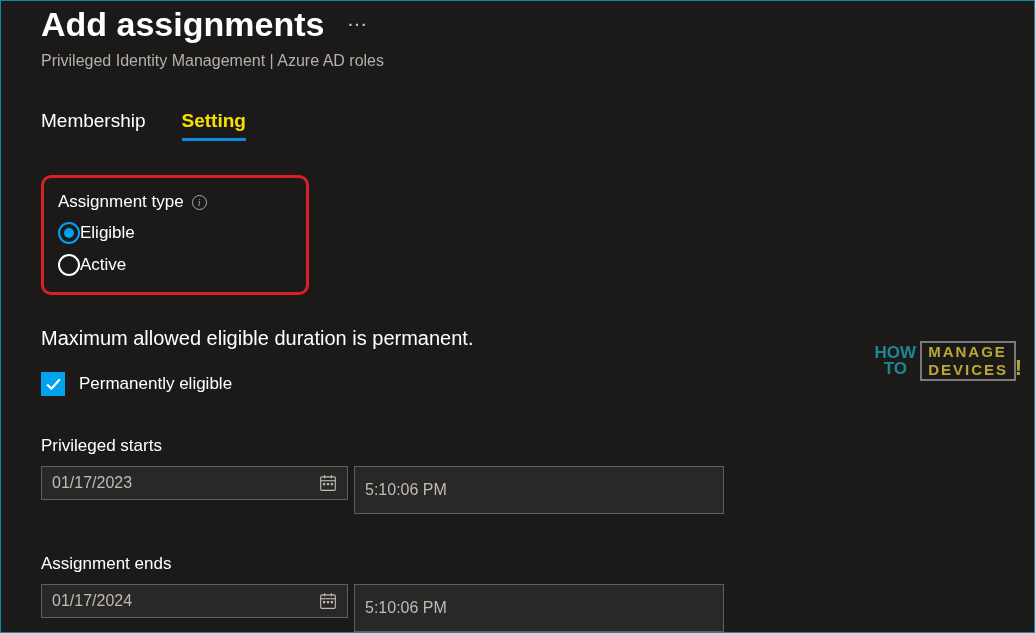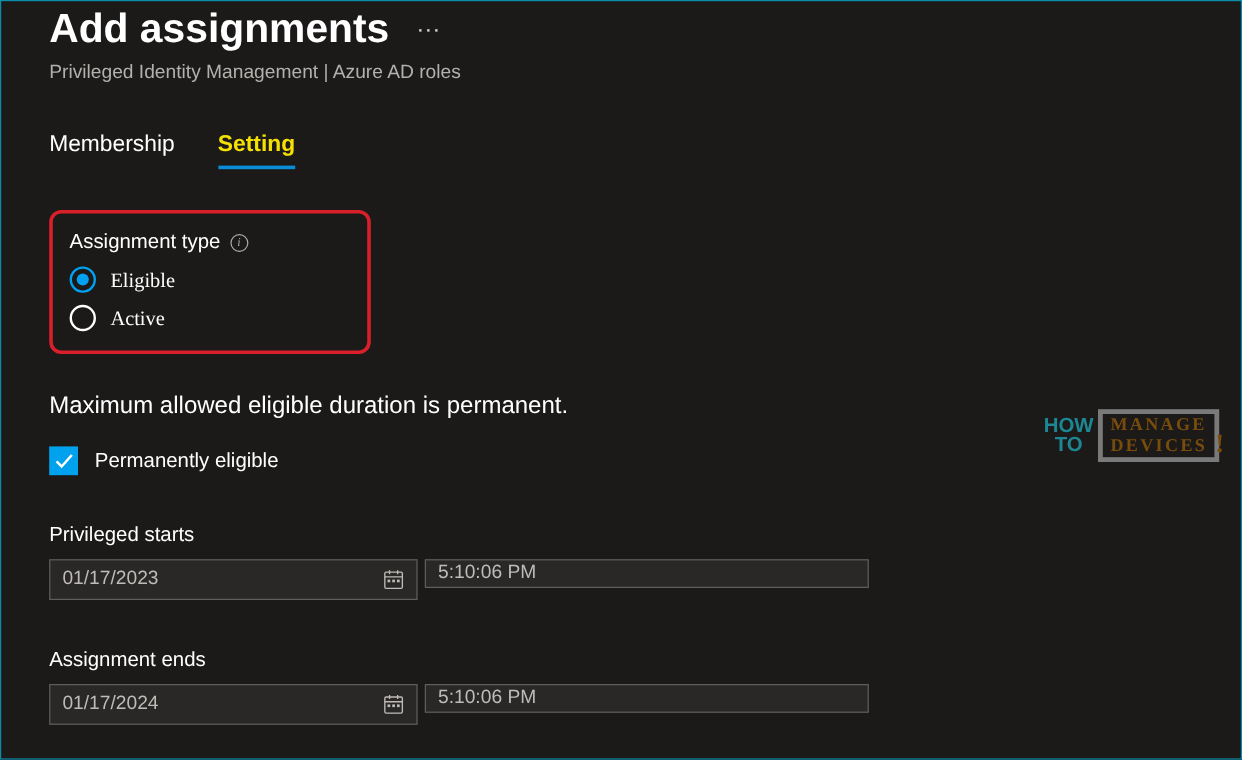--- a/index.html
+++ b/index.html
@@ -81,25 +81,23 @@
       font-size: 10px;
       font-style: italic;
       color: #aaaaaa;
       font-family: Georgia, serif;
     }
     .radio-group {
       margin-top: 10px;
     }
     .radio-option {
       display: flex;
-      align-items: flex-end;
-      gap: 12px;
+      align-items: center;
       margin-top: 10px;
       cursor: pointer;
-      font-family: Liberation Serif, serif;
     }
     .radio-option:first-child {
       margin-top: 8px;
     }
     .radio-outer {
       width: 22px;
       height: 22px;
       border: 2px solid #ffffff;
       border-radius: 50%;
       display: flex;
@@ -174,21 +172,21 @@
       position: relative;
     }
     .date-input .calendar-icon {
       margin-left: auto;
       width: 18px;
       height: 18px;
       flex-shrink: 0;
     }
     .time-input {
       width: 370px;
-      height: 24px;
+      height: 48px;
       background: #292827;
       border: 1px solid #605e5c;
       display: flex;
       align-items: center;
       padding: 0 10px;
       color: #bebbb8;
       font-size: 16px;
     }
     .watermark {
       position: absolute;
@@ -201,28 +199,27 @@
     .watermark-left {
       text-align: center;
       font-weight: 800;
       font-size: 17px;
       line-height: 0.95;
       margin-right: 4px;
     }
     .watermark-left .how { color: #1fb5c9; display: block; }
     .watermark-left .to { color: #1fb5c9; display: block; }
     .watermark-box {
-      border: 4px solid #a3a3a3;
+      border: 2px solid #a3a3a3;
       display: flex;
       flex-direction: column;
       font-size: 15px;
       font-weight: 800;
-      color: #a16207;
+      color: #fde047;
       letter-spacing: 2px;
-      font-family: Liberation Serif, serif;
     }
     .watermark-box div {
       padding: 0 6px;
       line-height: 1.2;
     }
     .watermark-box .devices {
       position: relative;
     }
     .watermark-box .devices::after {
       content: "!";

